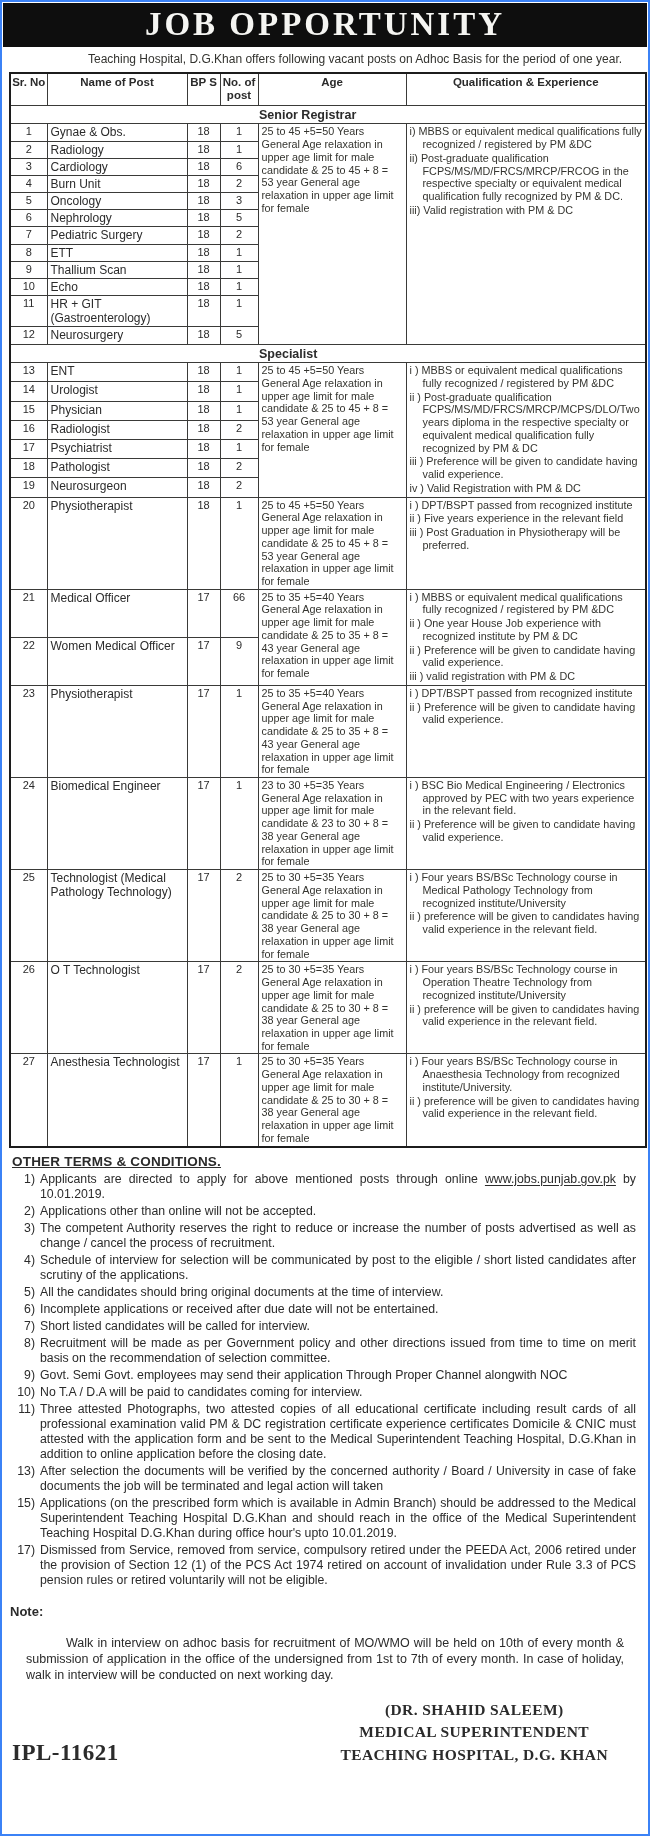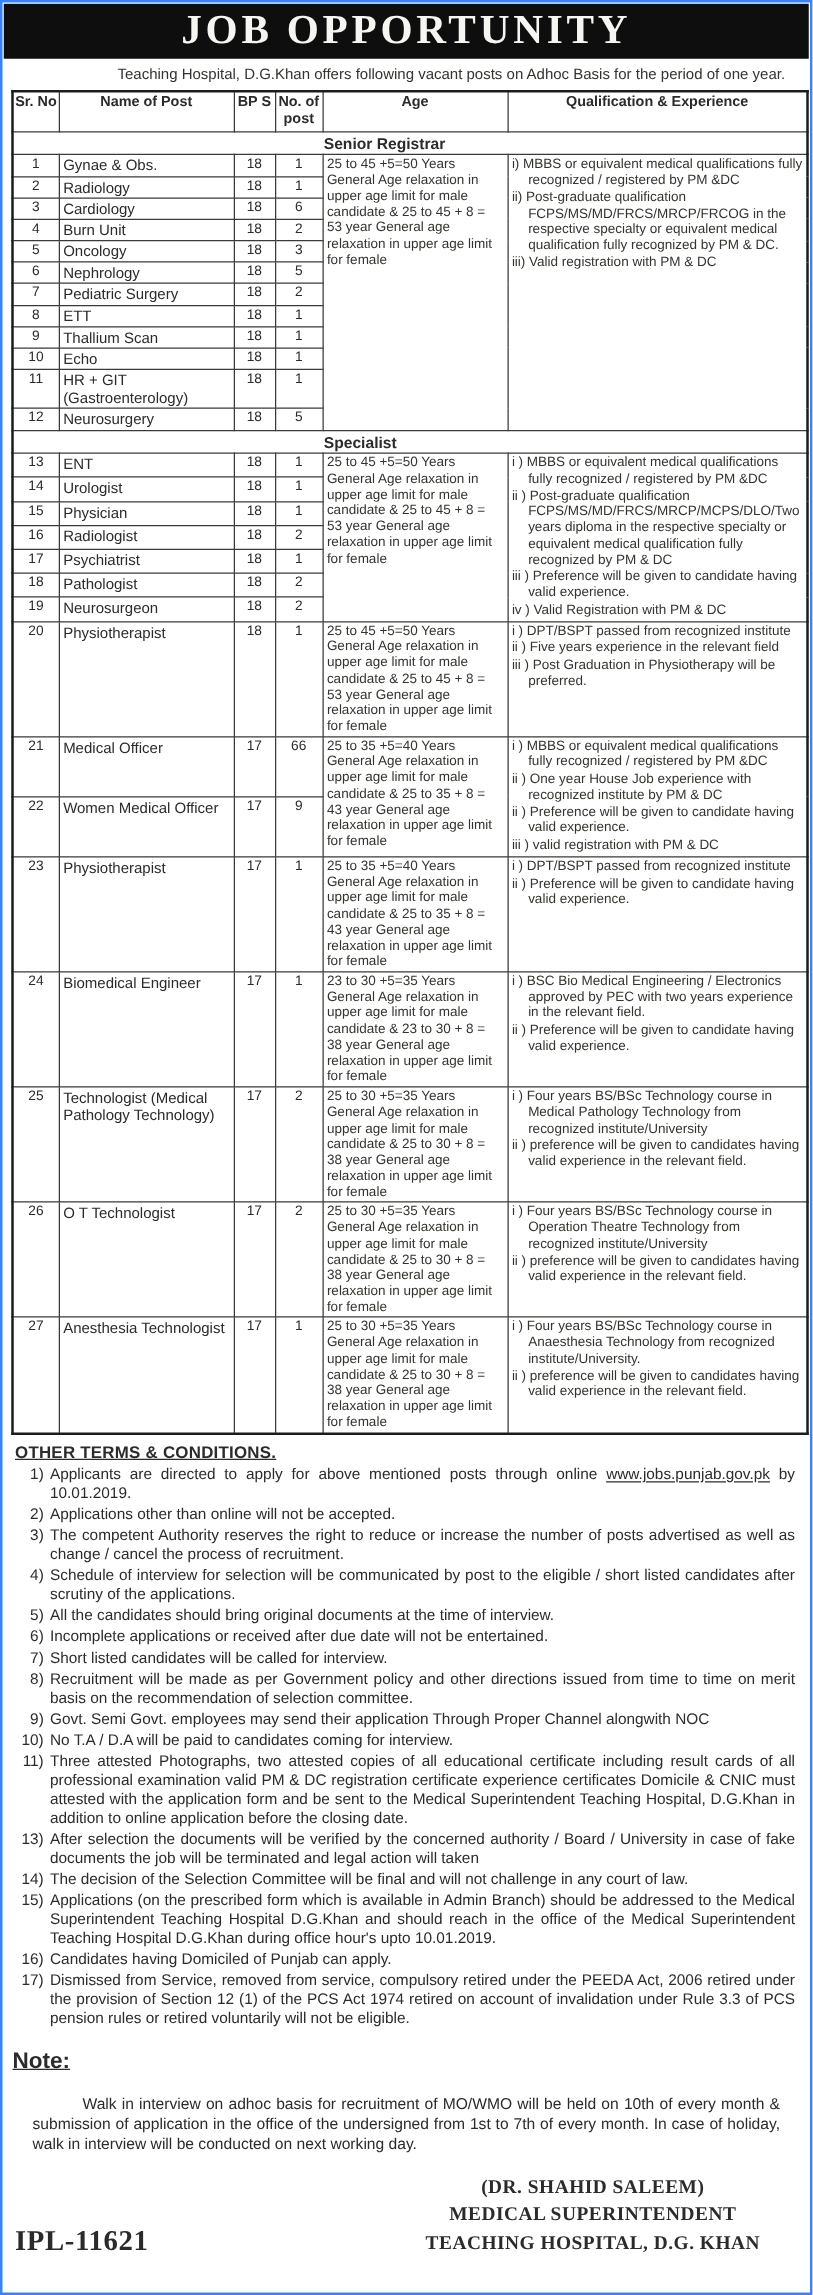--- a/index.html
+++ b/index.html
@@ -24,21 +24,20 @@
     letter-spacing:3px;
     padding:3px 0 4px 0;
     margin:1px 1px 0 1px;
   }
   .intro{
     margin:5px 14px 4px 14px;
     font-size:12px;
     line-height:1.3;
     text-indent:72px;
     color:#33332f;
-    text-align:center;
   }
   table.posts{
     width:636px;
     margin:0 7px;
     border-collapse:collapse;
     table-layout:fixed;
     border:2px solid #1c1c1c;
     font-size:11px;
   }
   table.posts th, table.posts td{
@@ -93,22 +92,21 @@
     flex:0 0 30px;
     text-align:right;
     padding-right:5px;
     box-sizing:border-box;
   }
   .term-text{flex:1;text-align:justify;padding-right:4px;}
   .term-text u{text-underline-offset:2px;}
   .note{margin:4px 8px 0 8px;}
   .note-title{
     font-weight:bold;
-    font-size:18px;
-    text-decoration:underline;
+    font-size:13px;
     margin-bottom:2px;
   }
   .note-text{
     margin:16px;
     font-size:12.5px;
     line-height:1.28;
     text-align:justify;
     text-indent:40px;
   }
   .footer{
@@ -431,30 +429,22 @@
         </div>
         <div class="term-item">
           <span class="term-num">11)</span>
           <span class="term-text">Three attested Photographs, two attested copies of all educational certificate including result cards of all professional examination valid PM &amp; DC registration certificate experience certificates Domicile &amp; CNIC must attested with the application form and be sent to the Medical Superintendent Teaching Hospital, D.G.Khan in addition to online application before the closing date.</span>
         </div>
         <div class="term-item">
           <span class="term-num">13)</span>
           <span class="term-text">After selection the documents will be verified by the concerned authority / Board / University in case of fake documents the job will be terminated and legal action will taken</span>
         </div>
         <div class="term-item">
-          <span class="term-num">14)</span>
-          <span class="term-text">The decision of the Selection Committee will be final and will not challenge in any court of law.</span>
-        </div>
-        <div class="term-item">
           <span class="term-num">15)</span>
           <span class="term-text">Applications (on the prescribed form which is available in Admin Branch) should be addressed to the Medical Superintendent Teaching Hospital D.G.Khan and should reach in the office of the Medical Superintendent Teaching Hospital D.G.Khan during office hour's upto 10.01.2019.</span>
-        </div>
-        <div class="term-item">
-          <span class="term-num">16)</span>
-          <span class="term-text">Candidates having Domiciled of Punjab can apply.</span>
         </div>
         <div class="term-item">
           <span class="term-num">17)</span>
           <span class="term-text">Dismissed from Service, removed from service, compulsory retired under the PEEDA Act, 2006 retired under the provision of Section 12 (1) of the PCS Act 1974 retired on account of invalidation under Rule 3.3 of PCS pension rules or retired voluntarily will not be eligible.</span>
         </div>
       </div>
   </div>
 
   <div class="note">
     <div class="note-title">Note:</div>

